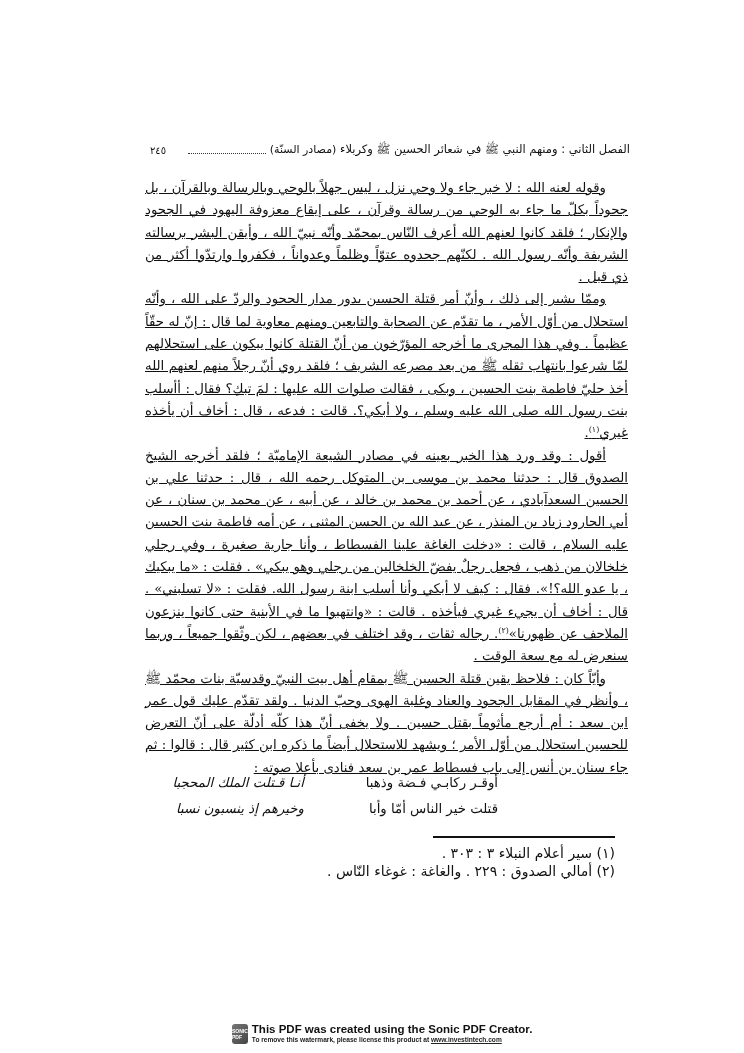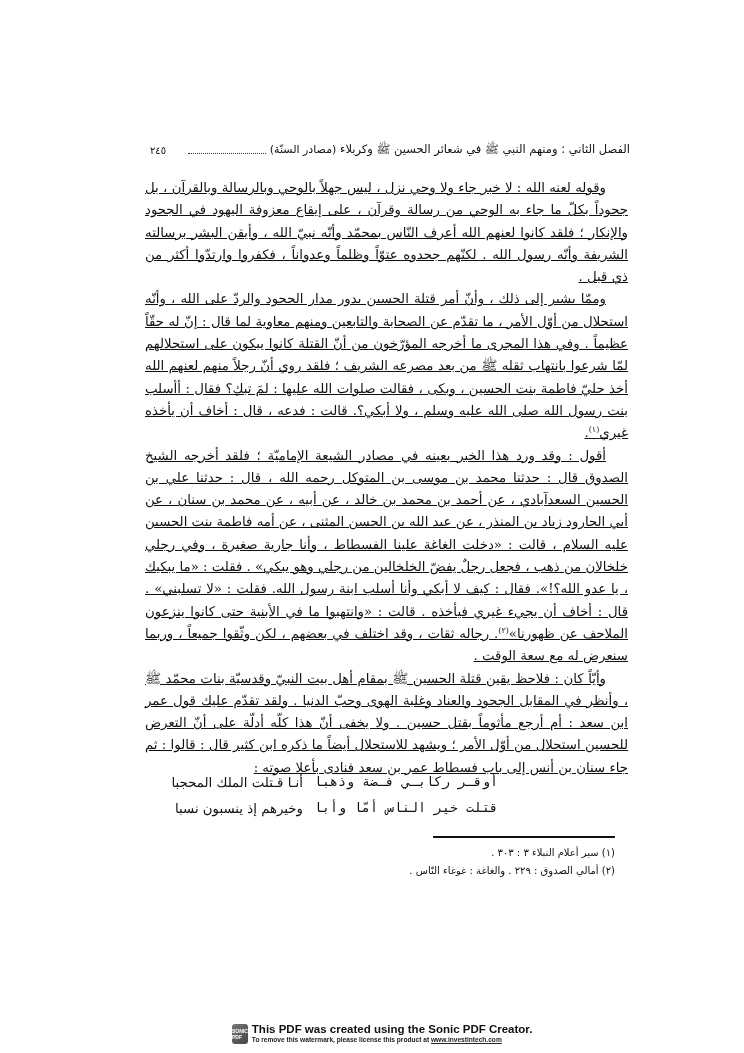--- a/index.html
+++ b/index.html
@@ -79,45 +79,45 @@
       font-size: 13.3px;
       line-height: 26px;
     }
     .poem .verse {
       display: flex;
       direction: rtl;
     }
     .poem .hemistich-1 {
       width: 160px;
       margin-right: 130px;
-      text-align: left;
-      white-space: nowrap;
-      font-family: Liberation Mono, monospace;
+      text-align: right;
+      white-space: nowrap;
     }
     .poem .hemistich-2 {
       width: 160px;
       margin-right: 35px;
       text-align: right;
       white-space: nowrap;
+      font-style: italic;
     }
     .footnote-rule {
       position: absolute;
       top: 836px;
       left: 433px;
       width: 182px;
       height: 2px;
       background: #111;
     }
     .footnotes {
       position: absolute;
       top: 844px;
       left: 300px;
       width: 315px;
       direction: rtl;
-      font-size: 10px;
+      font-size: 14px;
       line-height: 18px;
       font-family: "DejaVu Sans", sans-serif;
     }
     .footnotes div { white-space: nowrap; }
     .watermark {
       position: absolute;
       top: 1020px;
       left: 232px;
       width: 300px;
       height: 28px;

